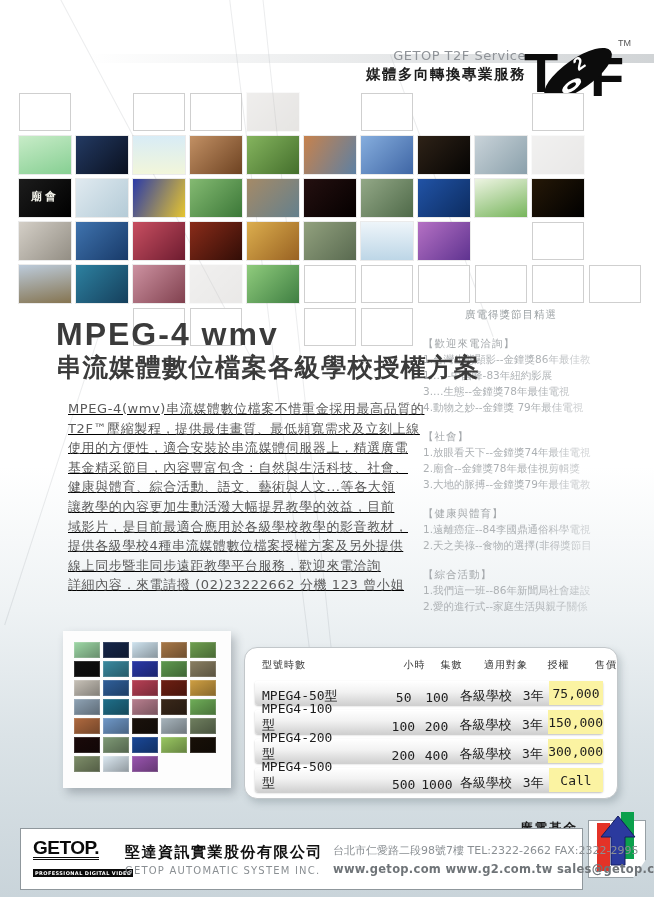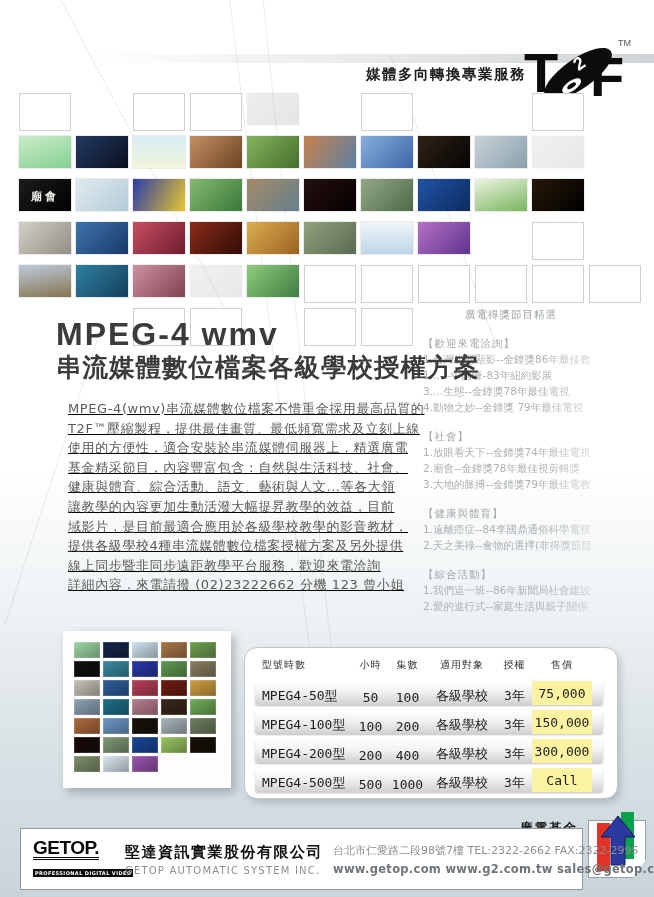--- a/index.html
+++ b/index.html
@@ -12,21 +12,21 @@
   .hbar{position:absolute;left:88px;top:54px;width:566px;height:9px;
         background:linear-gradient(to right,rgba(180,185,188,0),rgba(170,176,180,0.55));}
   .svc{position:absolute;top:48px;left:256px;width:270px;text-align:right;
        font-size:13px;color:#8f9398;letter-spacing:0.5px;}
   .svc2{position:absolute;top:65px;left:256px;width:270px;text-align:right;
         font-size:14.5px;font-weight:bold;color:#1c1c1c;letter-spacing:1.5px;}
   .t2f{position:absolute;left:524px;top:30px;width:112px;height:84px;}
 
   
   #montage{position:absolute;left:19px;top:93px;width:630px;height:260px;}
-  .mcell{position:absolute;width:52px;height:32px;}
+  .mcell{position:absolute;width:52px;height:38px;}
   .m-empty{background:#fff;border:1px solid #cfcfcf;width:50px;height:36px;}
   .m-img{box-shadow:0 0 0 1px rgba(0,0,0,0.08);}
   .m-faded{opacity:0.32;filter:saturate(0.5);}
   .mcell span{position:absolute;left:0;top:10px;width:100%;text-align:center;
               font-size:11px;letter-spacing:3px;font-weight:bold;}
 
   
   .title{position:absolute;left:56px;top:317px;z-index:3;color:#3b3b3b;}
   .title .t1{font-family:"Liberation Sans","DejaVu Sans",sans-serif;font-weight:bold;
              font-size:32px;letter-spacing:2px;line-height:34px;}
@@ -54,21 +54,21 @@
   #pricecard{position:absolute;left:244px;top:647px;width:372px;height:150px;background:#ffffff;
              border:1px solid #c2c7ca;border-radius:13px;box-shadow:3px 4px 7px rgba(70,90,100,0.25);z-index:2;}
   #tbl-head{position:absolute;left:17px;top:10px;display:flex;font-size:10px;color:#333;
             letter-spacing:1px;font-weight:500;}
   .tbar{position:absolute;left:10px;width:348px;height:24px;border-radius:3px;
         background:linear-gradient(180deg,#ffffff 0%,#f2f2f2 45%,#d0d0d0 100%);
         box-shadow:0 1px 2px rgba(0,0,0,0.25), inset 0 1px 0 #fff;
         display:flex;align-items:flex-end;padding-left:7px;box-sizing:border-box;
         font-family:"DejaVu Sans Mono","DejaVu Sans",monospace;font-size:13px;color:#1e1e1e;}
   .c-model{width:91px;text-align:left;}
-  .c-hours{width:35px;text-align:center;}
+  .c-hours{width:35px;text-align:center;margin-left:44px;}
   .c-eps{width:39px;text-align:center;}
   .c-target{width:70px;text-align:center;}
   .c-lic{width:35px;text-align:center;}
   .c-price{width:60px;text-align:center;}
   .price-box{height:24px;display:flex;align-items:center;justify-content:center;margin-left:0;}
 
   
   #fundlabel{position:absolute;right:76px;top:820px;font-size:12.5px;font-weight:bold;color:#1b1b1b;letter-spacing:2px;}
   #fundcard{position:absolute;left:588px;top:820px;width:58px;height:58px;background:#fff;border:1px solid #97a0a5;
             clip-path:polygon(0 0,100% 0,100% 68%,78% 100%,0 100%);box-sizing:border-box;}
@@ -96,20 +96,21 @@
 
 <div class="page">
 
   <div class="diag" style="left:55px;top:-10px;height:420px;transform:rotate(-28deg);"></div>
   <div class="diag" style="left:228px;top:-10px;height:700px;transform:rotate(-7deg);"></div>
   <div class="diag" style="left:100px;top:330px;height:310px;transform:rotate(18deg);"></div>
   <div class="diag" style="left:262px;top:-5px;height:670px;transform:rotate(-6deg);"></div>
   <div class="diag" style="left:390px;top:55px;height:300px;transform:rotate(-20deg);"></div>
 
   <div class="hbar"></div>
+  <div class="svc">GETOP T2F Service</div>
   <div class="svc2">媒體多向轉換專業服務</div>
   <svg class="t2f" viewBox="0 0 112 84">
     <text x="0" y="62" font-family="Liberation Sans, DejaVu Sans, sans-serif" font-size="56" font-weight="900" fill="#0c0c0c">T</text>
     <text x="66" y="66" font-family="Liberation Sans, DejaVu Sans, sans-serif" font-size="56" font-weight="900" fill="#0c0c0c">F</text>
     <g transform="rotate(-35 54 44)">
       <ellipse cx="54" cy="44" rx="40" ry="15" fill="#0c0c0c"></ellipse>
       <ellipse cx="42" cy="50" rx="11" ry="5" fill="#ffffff"></ellipse>
       <ellipse cx="42" cy="50" rx="5" ry="2.2" fill="#0c0c0c"></ellipse>
       <text x="56" y="42" font-size="18" font-weight="bold" fill="#ffffff" font-family="Liberation Sans, DejaVu Sans, sans-serif">2</text>
     </g>

